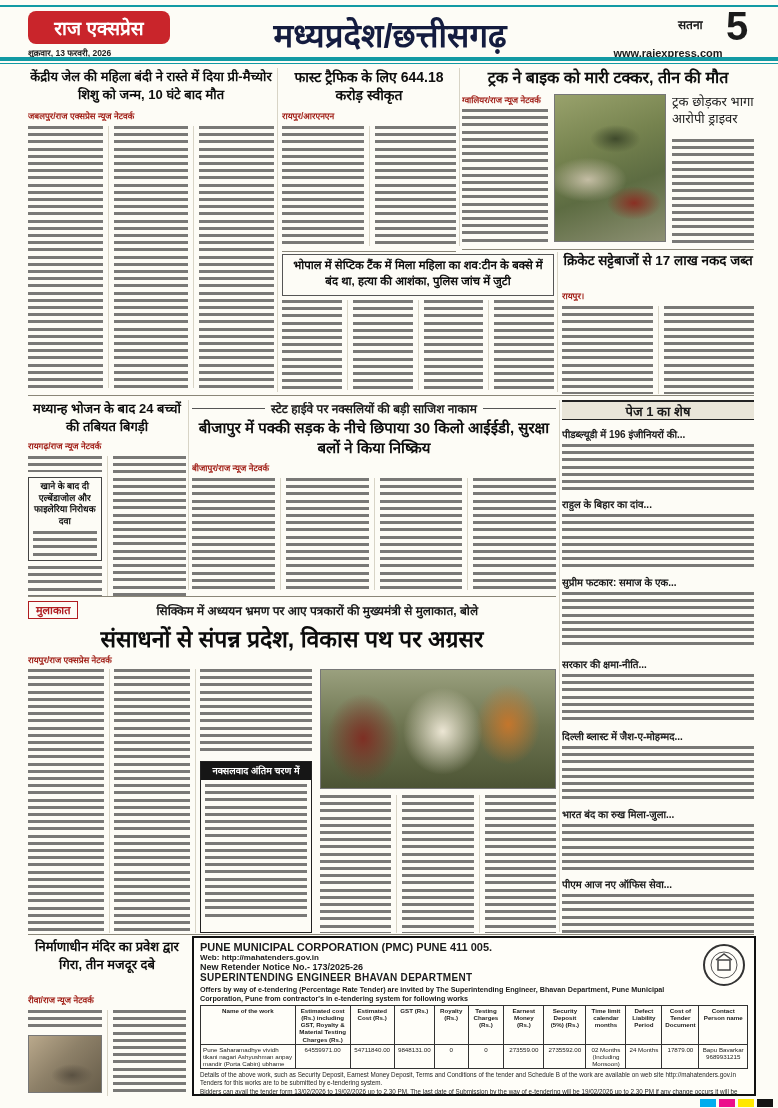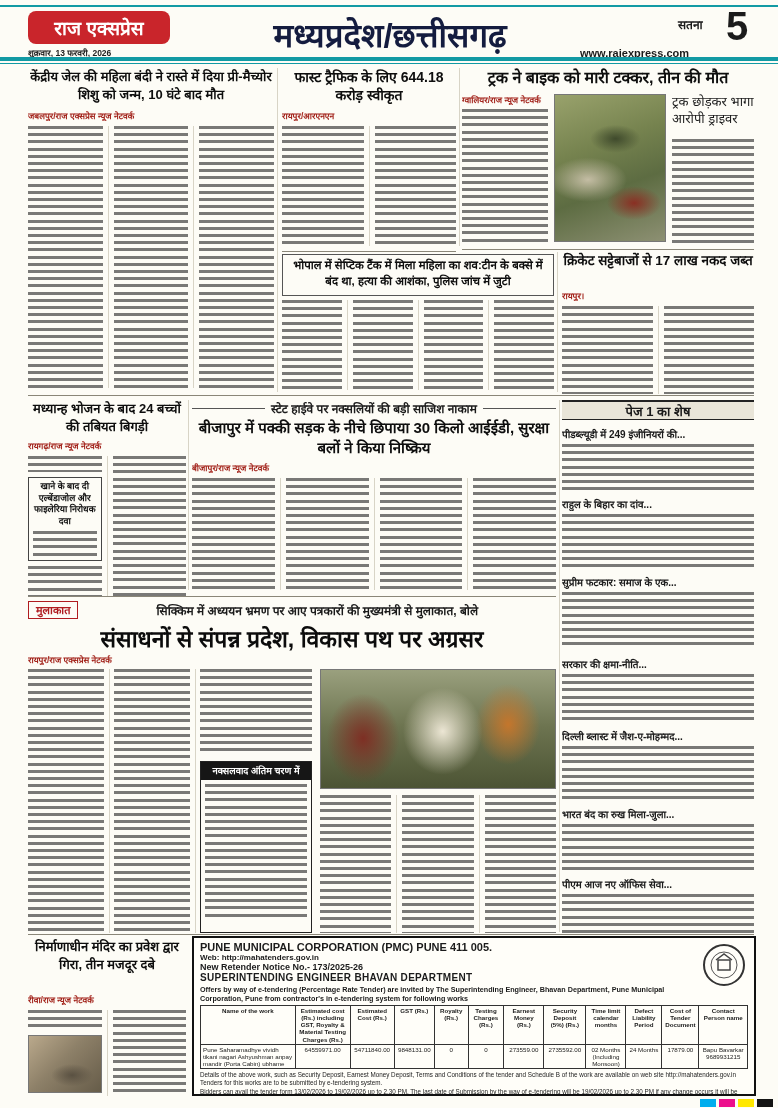--- a/index.html
+++ b/index.html
@@ -40,21 +40,21 @@
       linear-gradient(180deg,#9aa07e 0%,#6d7450 48%,#4c5434 100%)}
   .ph-rubble{background:
       radial-gradient(30px 16px at 60% 70%, #5a5142 0%, rgba(90,81,66,0) 70%),
       linear-gradient(135deg,#baa98c 0%,#8d8068 45%,#665c49 100%)}
   
   .brand{background:var(--red);color:#fff;font-weight:700;font-size:19px;display:flex;align-items:center;justify-content:center;border-radius:8px}
   .issue-date{font-size:8.5px;font-weight:700;color:#222}
   .edition{font-size:33px;font-weight:700;color:#141c3f;text-align:center;white-space:nowrap;overflow:hidden}
   .city{font-size:12px;font-weight:700}
   .pagenum{font-size:40px;font-weight:800;line-height:1}
-  .site{font-size:11px;font-weight:700;text-align:left}
+  .site{font-size:11px;font-weight:700;text-align:center}
   
   .boxed-hl{border:1px solid #555;padding:3px 4px;font-weight:700;text-align:center;color:#0e0e0e;overflow:hidden}
   .inset{border:1px solid #444;padding:3px 4px}
   .inset-title{font-weight:700;font-size:9px;line-height:1.3;text-align:center;color:#111}
   .kicker{display:flex;align-items:center;gap:6px;height:16px}
   .kicker .kline{flex:1;height:1px;background:#555}
   .kicker span{font-size:12px;font-weight:700;white-space:nowrap}
   .cont-head{background:#e9e5d8;border-top:2px solid #222;border-bottom:1px solid #222;
      font-size:13px;font-weight:700;text-align:center;height:20px;line-height:19px}
   .cont-item{margin-top:7px}
@@ -222,21 +222,21 @@
       <div class="col">
           <div class="tx" style="height:100%"></div>
         </div>
     </div>
   </div>
   <div class="vr" style="left:559px;top:400px;height:532px"></div>
 
   <div class="article" style="left:562px;top:400px;width:192px;height:532px">
     <div class="cont-head">पेज 1 का शेष</div>
     <div class="cont-item">
-      <div class="cont-lead">पीडब्ल्यूडी में 249 इंजीनियरों की...</div>
+      <div class="cont-lead">पीडब्ल्यूडी में 196 इंजीनियरों की...</div>
       <div class="tx" style="height:46px"></div>
     </div>
     <div class="cont-item">
       <div class="cont-lead">राहुल के बिहार का दांव...</div>
       <div class="tx" style="height:54px"></div>
     </div>
     <div class="cont-item">
       <div class="cont-lead">सुप्रीम फटकार: समाज के एक...</div>
       <div class="tx" style="height:58px"></div>
     </div>

